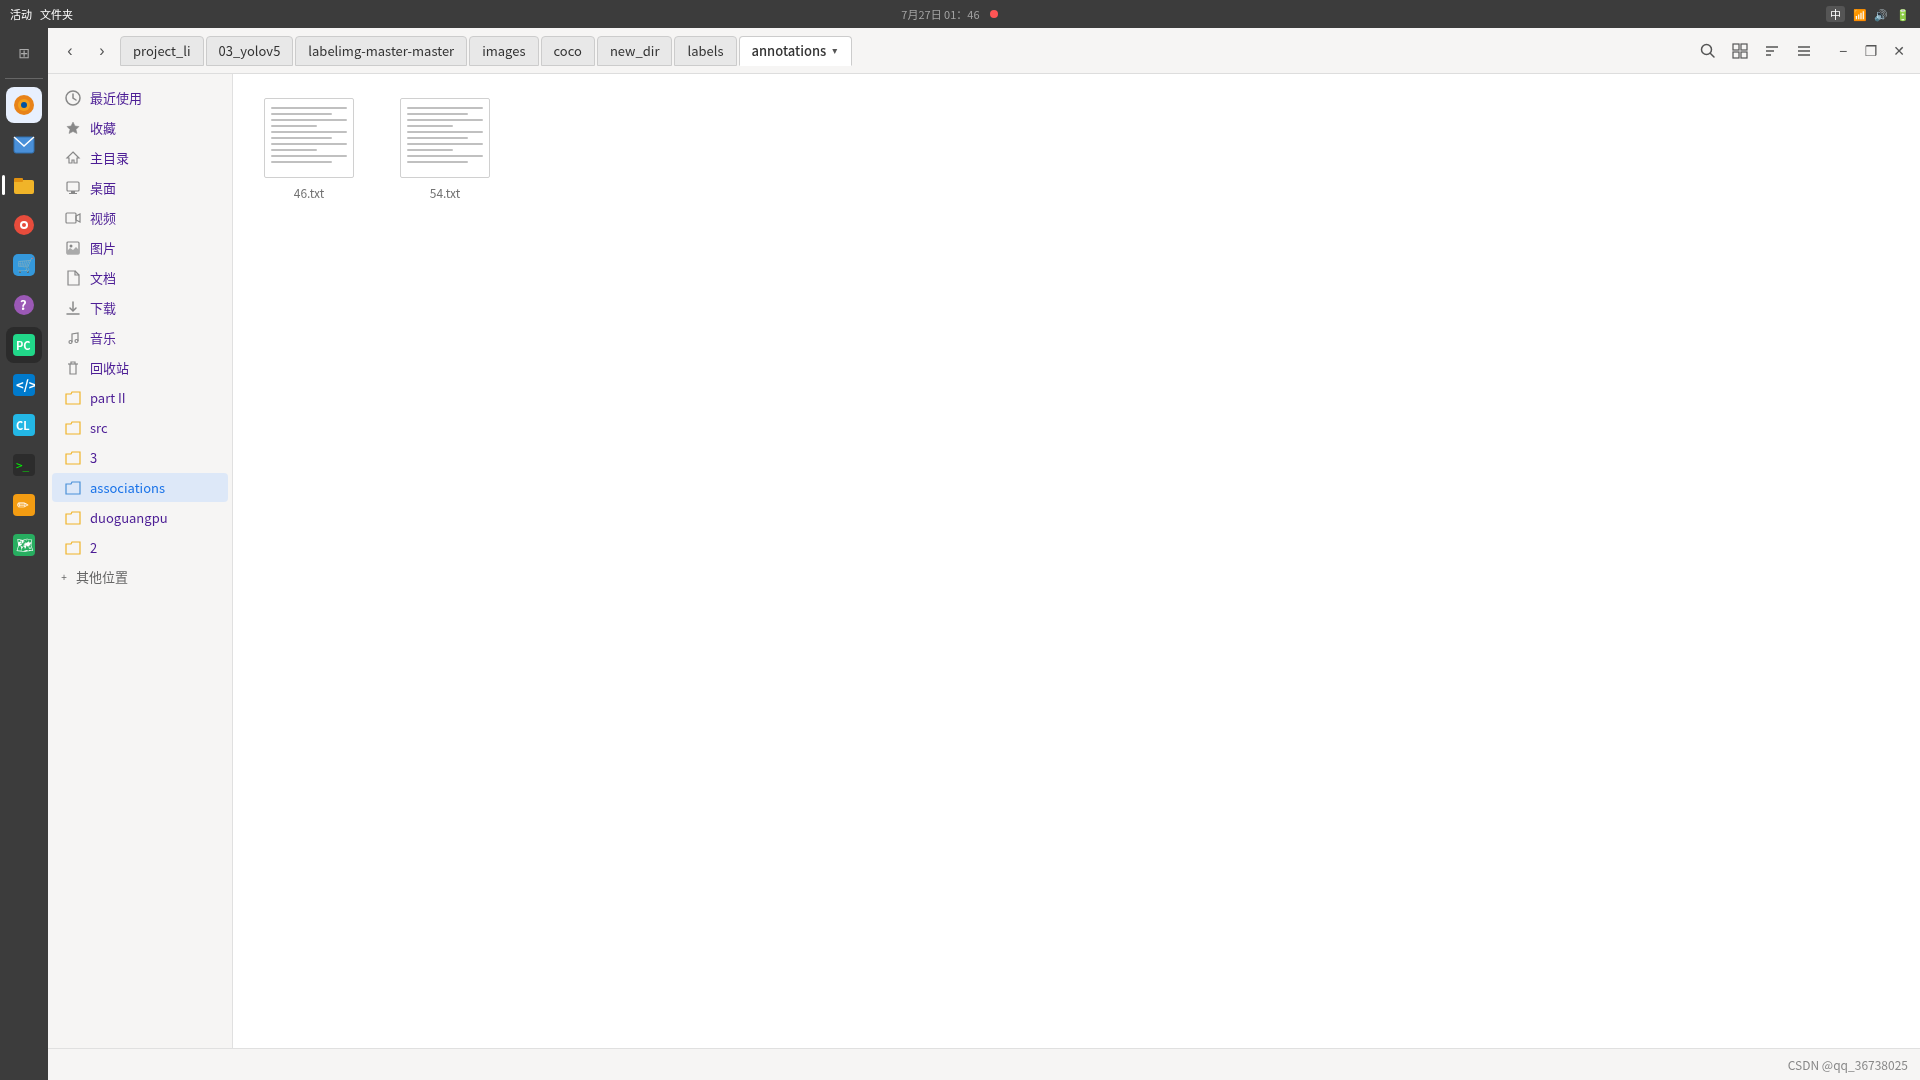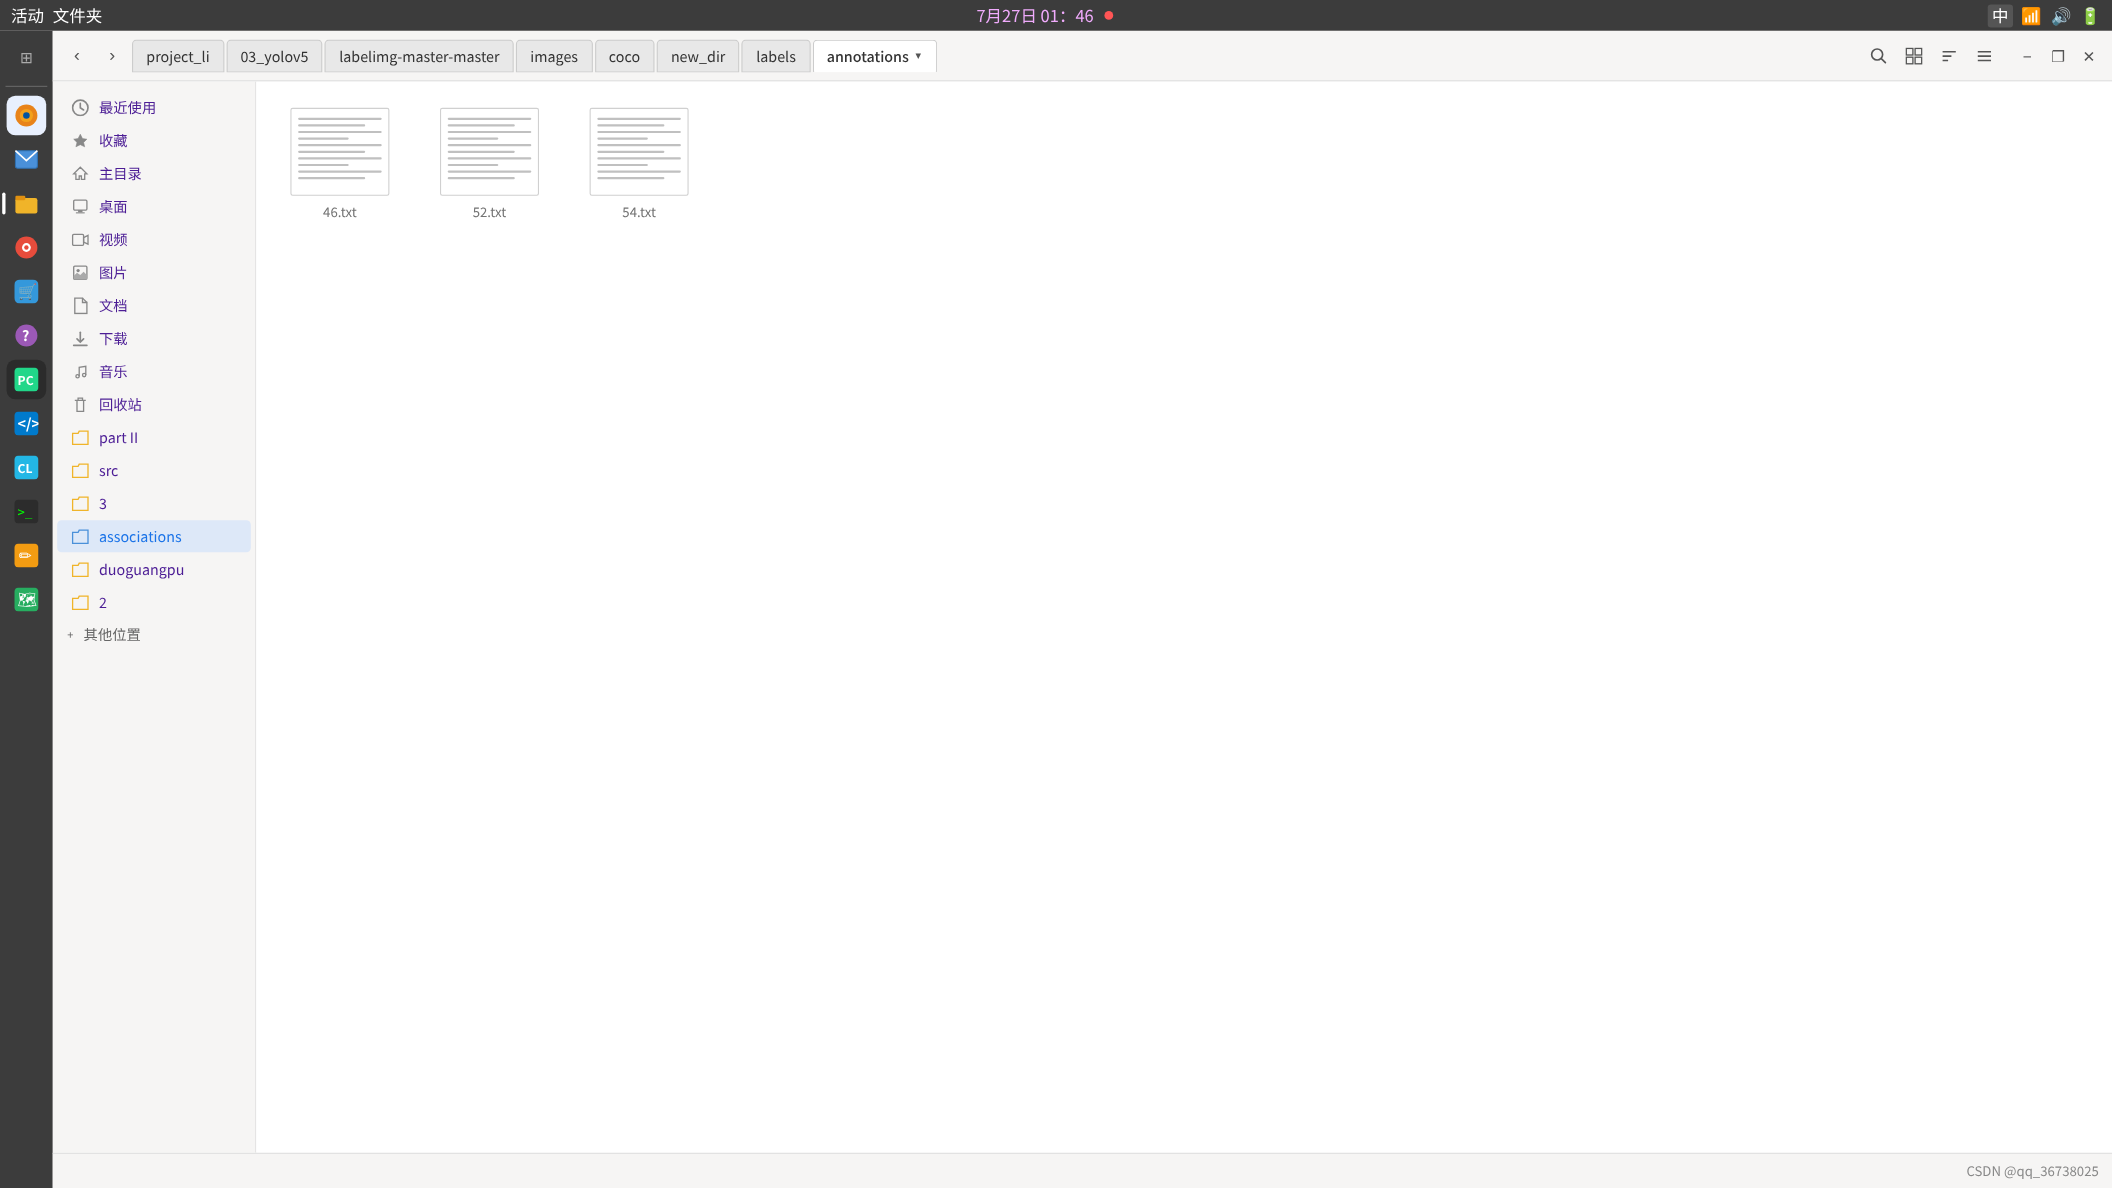--- a/index.html
+++ b/index.html
@@ -17,21 +17,21 @@
 
     
     .taskbar {
       height: 28px;
       background: #3c3c3c;
       display: flex;
       align-items: center;
       justify-content: space-between;
       padding: 0 10px;
       color: #fff;
-      font-size: 15px;
+      font-size: 11px;
       flex-shrink: 0;
     }
     .taskbar-left { display: flex; align-items: center; gap: 8px; }
     .taskbar-center { display: flex; align-items: center; gap: 6px; }
     .taskbar-right { display: flex; align-items: center; gap: 8px; }
 
     
     .main-layout {
       display: flex;
       flex: 1;
@@ -315,21 +315,21 @@
   </style>
 </head>
 <body>
 
 <div class="taskbar">
   <div class="taskbar-left">
     <span style="cursor:pointer;">活动</span>
     <span style="cursor:pointer;">文件夹</span>
   </div>
   <div class="taskbar-center">
-    <span style="color:#f0abfc;text-align:right;">7月27日 01：46</span>
+    <span style="color:#a3a3a3;text-align:right;">7月27日 01：46</span>
     <span style="width:8px;height:8px;background:#f55;border-radius:50%;display:inline-block;margin-left:4px;"></span>
   </div>
   <div class="taskbar-right">
     <span style="cursor:pointer;background:#555;padding:0 4px;border-radius:3px;">中</span>
     <span style="cursor:pointer;">📶</span>
     <span style="cursor:pointer;">🔊</span>
     <span style="cursor:pointer;">🔋</span>
   </div>
 </div>
 
@@ -676,37 +676,20 @@
                 <div class="thumb-line medium"></div>
                 <div class="thumb-line full"></div>
                 <div class="thumb-line short"></div>
                 <div class="thumb-line full"></div>
                 <div class="thumb-line medium"></div>
               </div>
             </div>
             <div class="file-label">46.txt</div>
           </div>
 
-          <div class="file-item">
-            <div class="file-thumbnail">
-              <div class="file-thumbnail-lines">
-                <div class="thumb-line full"></div>
-                <div class="thumb-line medium"></div>
-                <div class="thumb-line full"></div>
-                <div class="thumb-line short"></div>
-                <div class="thumb-line full"></div>
-                <div class="thumb-line medium"></div>
-                <div class="thumb-line full"></div>
-                <div class="thumb-line short"></div>
-                <div class="thumb-line full"></div>
-                <div class="thumb-line medium"></div>
-              </div>
-            </div>
-            <div class="file-label">52.txt</div>
-          </div>
 
           <div class="file-item">
             <div class="file-thumbnail">
               <div class="file-thumbnail-lines">
                 <div class="thumb-line full"></div>
                 <div class="thumb-line medium"></div>
                 <div class="thumb-line full"></div>
                 <div class="thumb-line short"></div>
                 <div class="thumb-line full"></div>
                 <div class="thumb-line medium"></div>

